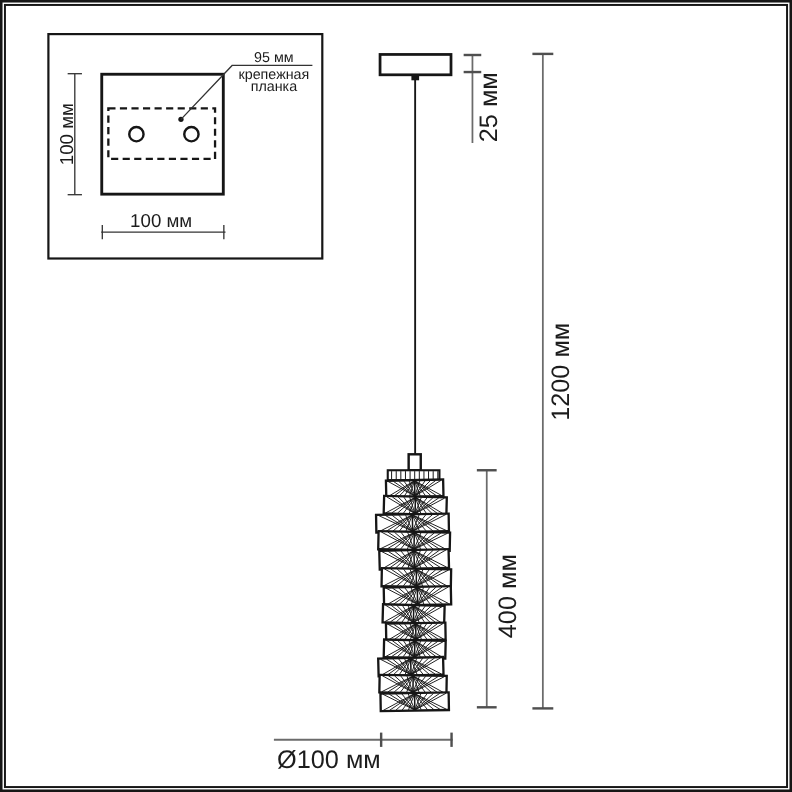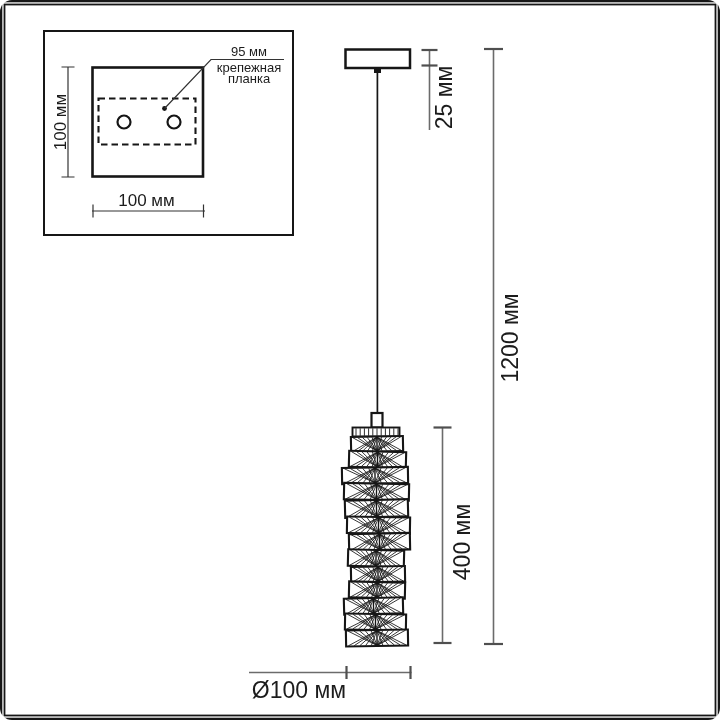--- a/index.html
+++ b/index.html
@@ -1,20 +1,20 @@
 <!DOCTYPE html>
 <html style="--ink: #161616; --dimline: #6b6b6b; --dimtick: #4f4f4f; --text: #1c1c1c; --bg: #ffffff;"><head>
 <meta charset="utf-8">
 <style>
   :root{
     --ink:#161616; --dimline:#6b6b6b; --dimtick:#4f4f4f; --text:#1c1c1c; --bg:#ffffff;
   }
   html,body{margin:0;padding:0;background:#fff;}
   .canvas{position:relative;width:720px;height:720px;background:var(--bg);
-          font-family:"Liberation Sans",sans-serif;overflow:hidden;border-radius:12px;}
+          font-family:"Liberation Sans",sans-serif;overflow:hidden;}
   svg{position:absolute;left:0;top:0;display:block;}
   .ink{stroke:var(--ink);fill:none;}
   .inkfill{fill:var(--ink);stroke:none;}
   .white{fill:#ffffff;}
   .dim{stroke:var(--dimline);fill:none;stroke-width:1.6;}
   .tick{stroke:var(--dimtick);stroke-width:2.2;fill:none;}
   .thin{stroke:#333;stroke-width:1.2;fill:none;}
   text{fill:var(--text);stroke:none;}
   .t-main{font-size:23px;}
   .t-inset{font-size:17px;}

